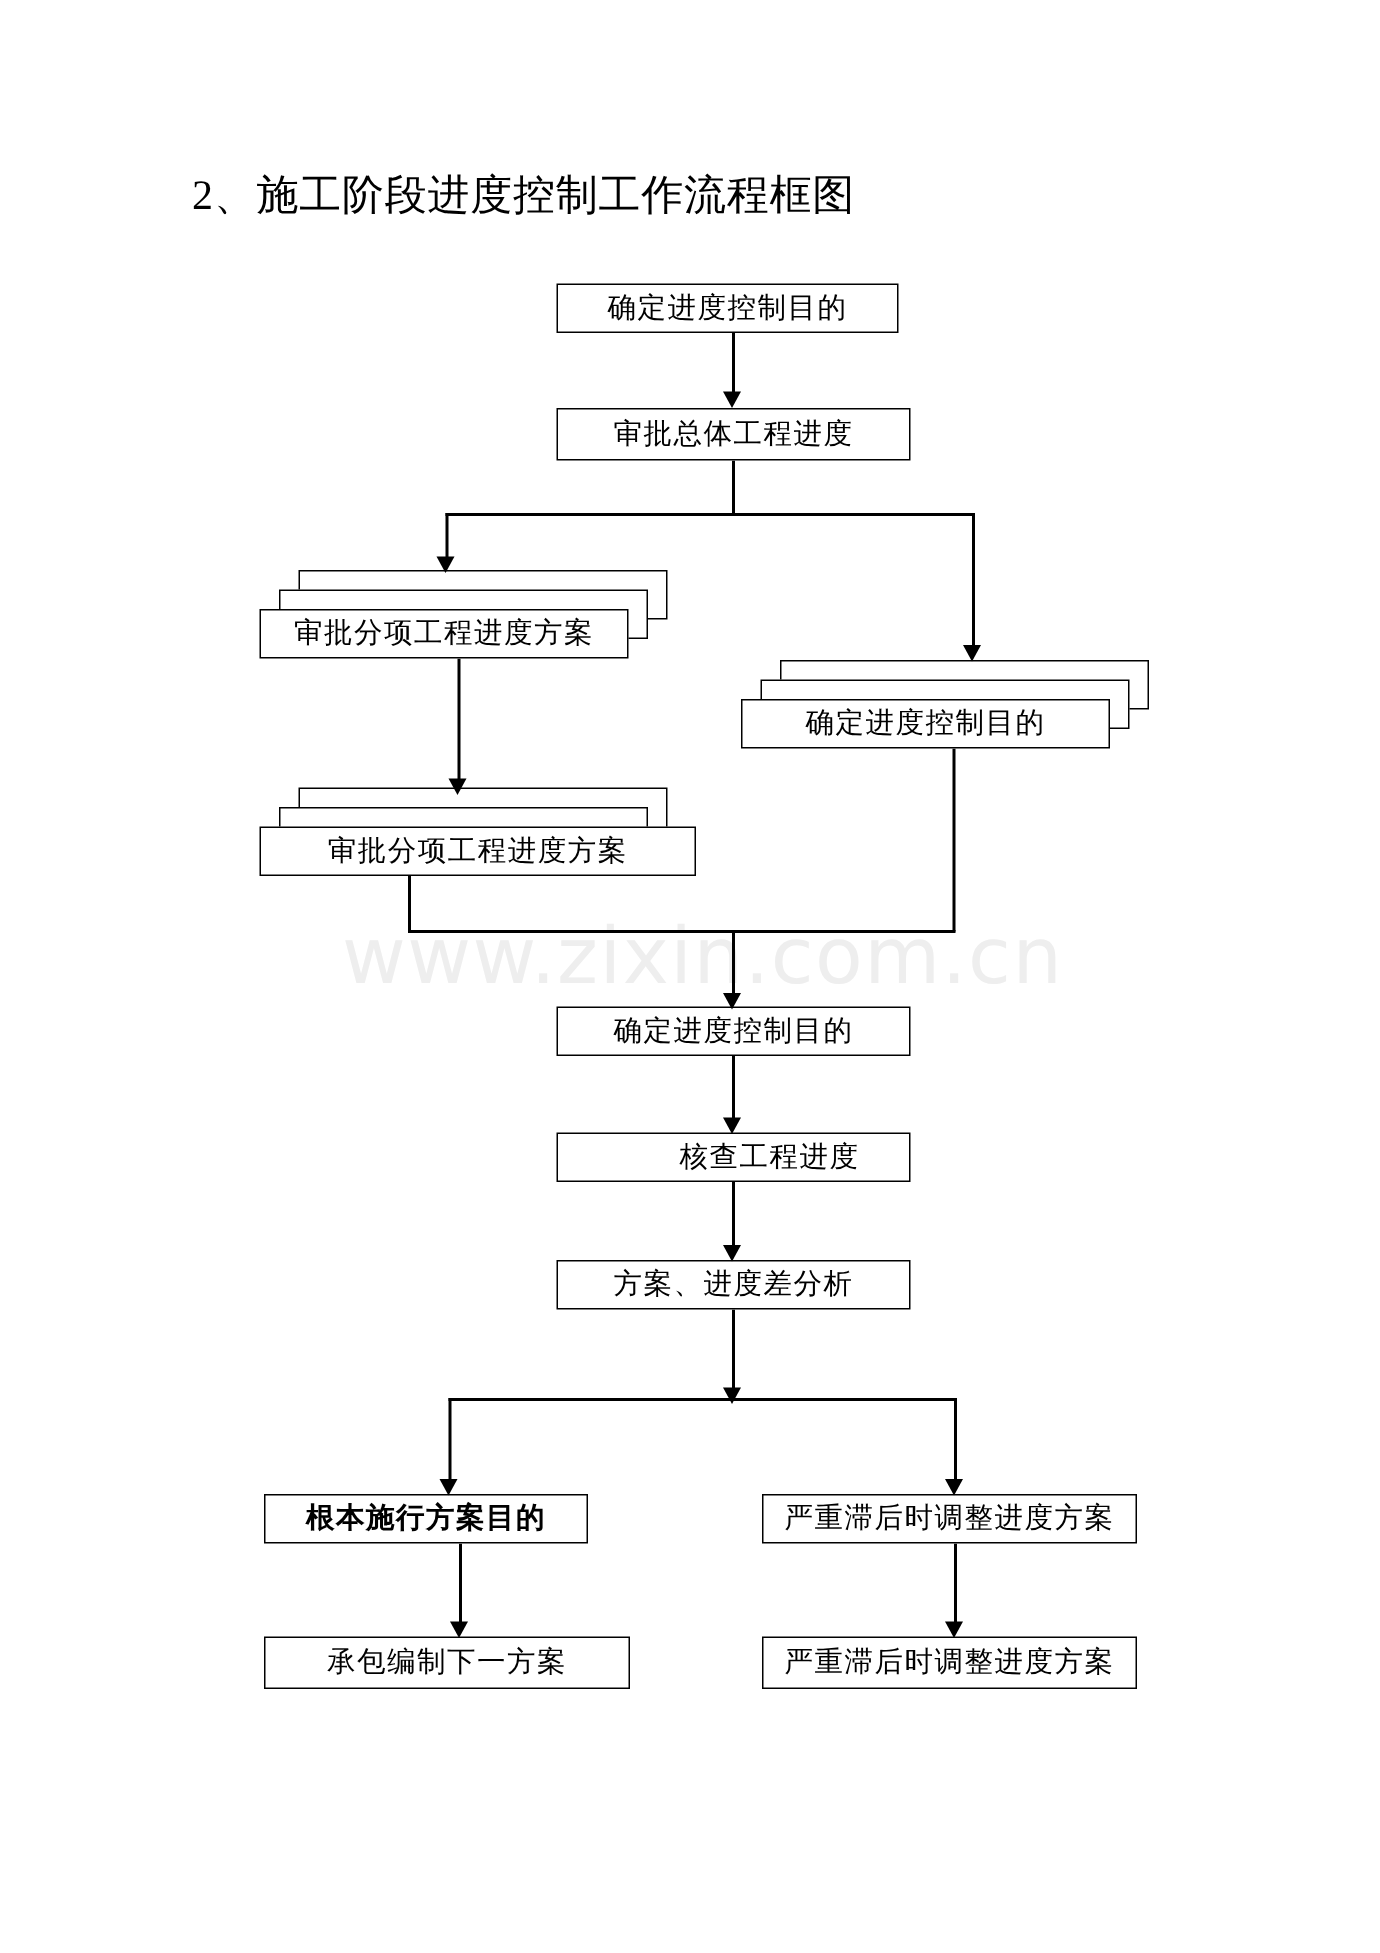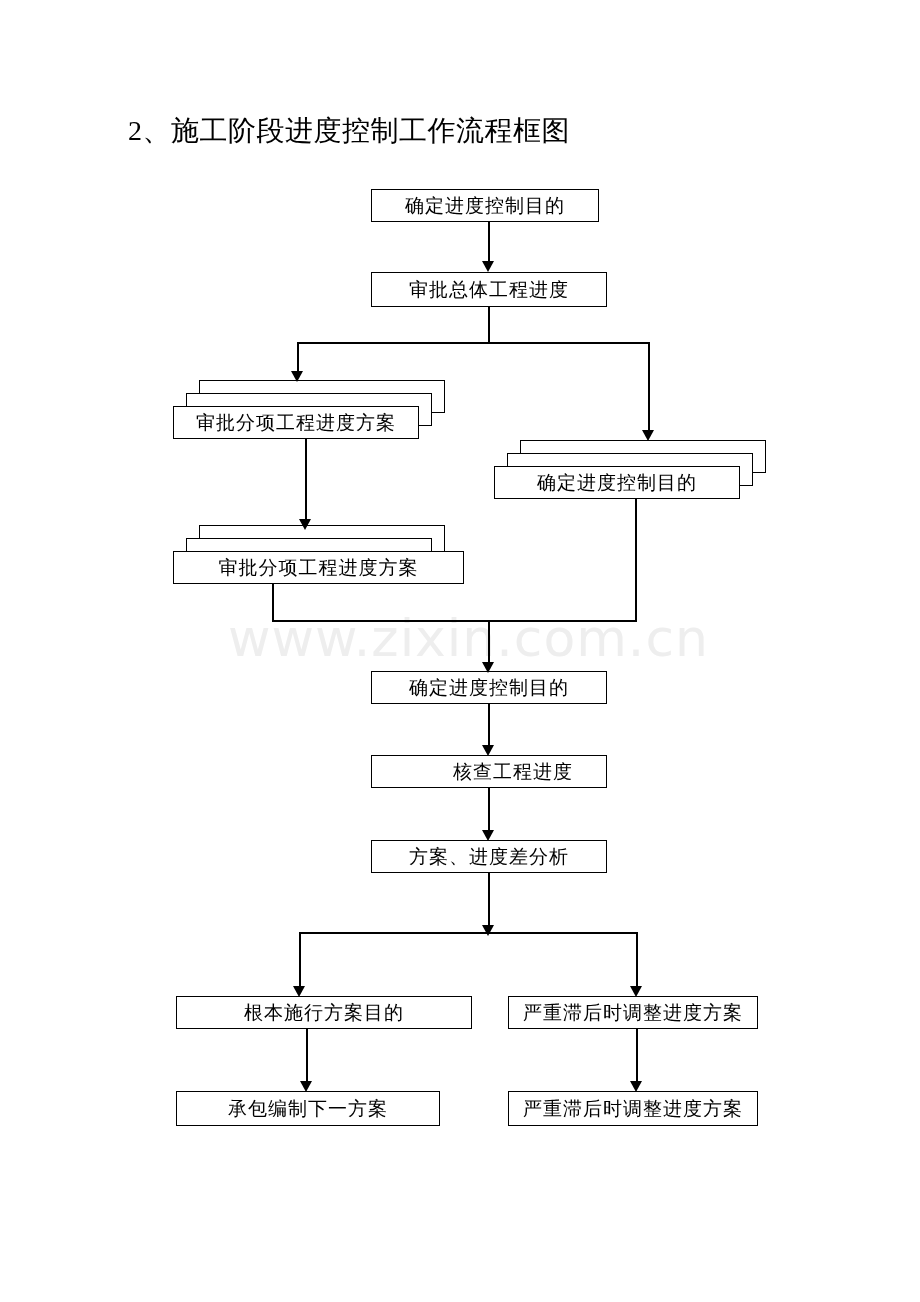--- a/index.html
+++ b/index.html
@@ -143,27 +143,27 @@
   <div class="node" style="left:371px; top:840px; width:236px; height:33px;">方案、进度差分析</div>
 
   <div class="vline" style="left:488px; top:873px; height:60px;"></div>
   <div class="arrow" style="left:482px; top:925px;"></div>
   <div class="hline" style="left:299px; top:932px; width:338px;"></div>
   <div class="vline" style="left:299px; top:932px; height:58px;"></div>
   <div class="arrow" style="left:293px; top:986px;"></div>
   <div class="vline" style="left:636px; top:932px; height:58px;"></div>
   <div class="arrow" style="left:630px; top:986px;"></div>
 
-  <div class="node" style="left:176px; top:996px; width:296px; height:33px;">根本施行方案目的</div>
+  <div class="node" style="left:176px; top:996px; width:216px; height:33px;font-weight:bold;">根本施行方案目的</div>
 
   <div class="node" style="left:508px; top:996px; width:250px; height:33px;">严重滞后时调整进度方案</div>
 
   <div class="vline" style="left:306px; top:1029px; height:56px;"></div>
   <div class="arrow" style="left:300px; top:1081px;"></div>
 
   <div class="vline" style="left:636px; top:1029px; height:56px;"></div>
   <div class="arrow" style="left:630px; top:1081px;"></div>
 
-  <div class="node" style="left:176px; top:1091px; width:264px; height:35px;">承包编制下一方案</div>
+  <div class="node" style="left:176px; top:1091px; width:244px; height:35px;">承包编制下一方案</div>
 
   <div class="node" style="left:508px; top:1091px; width:250px; height:35px;">严重滞后时调整进度方案</div>
 
 </div>
 
 </body></html>

